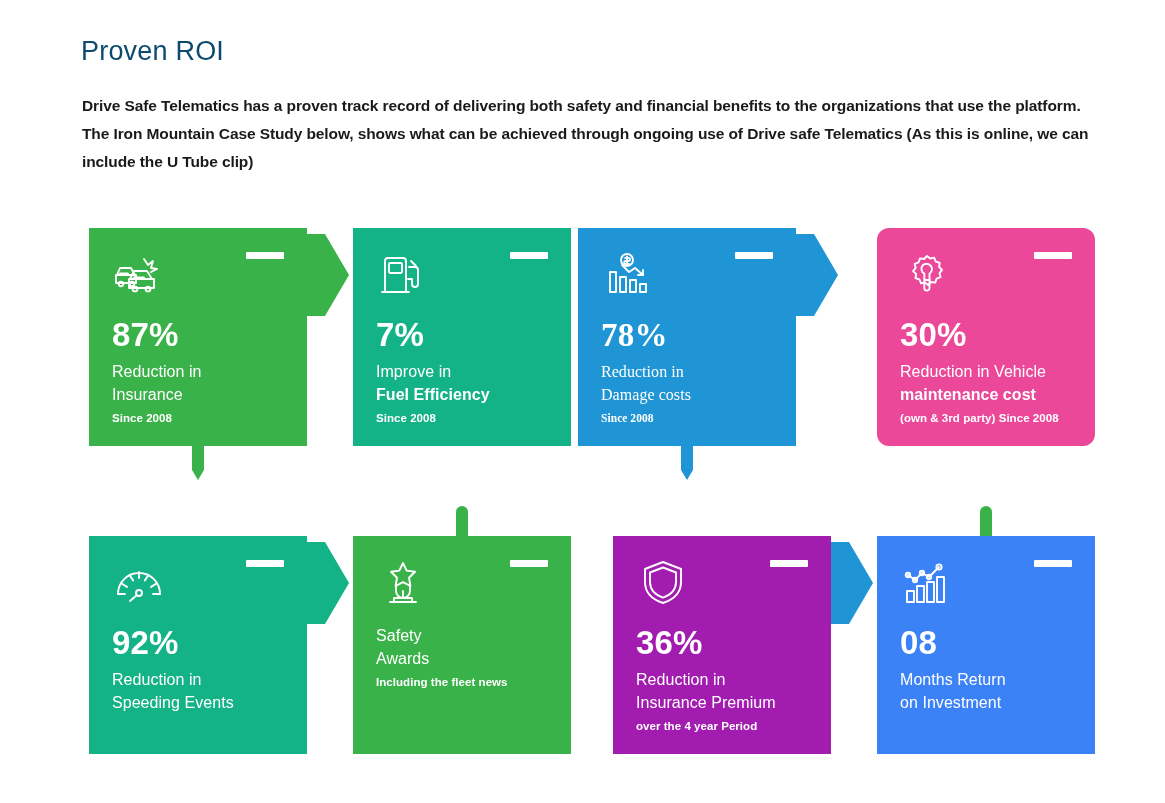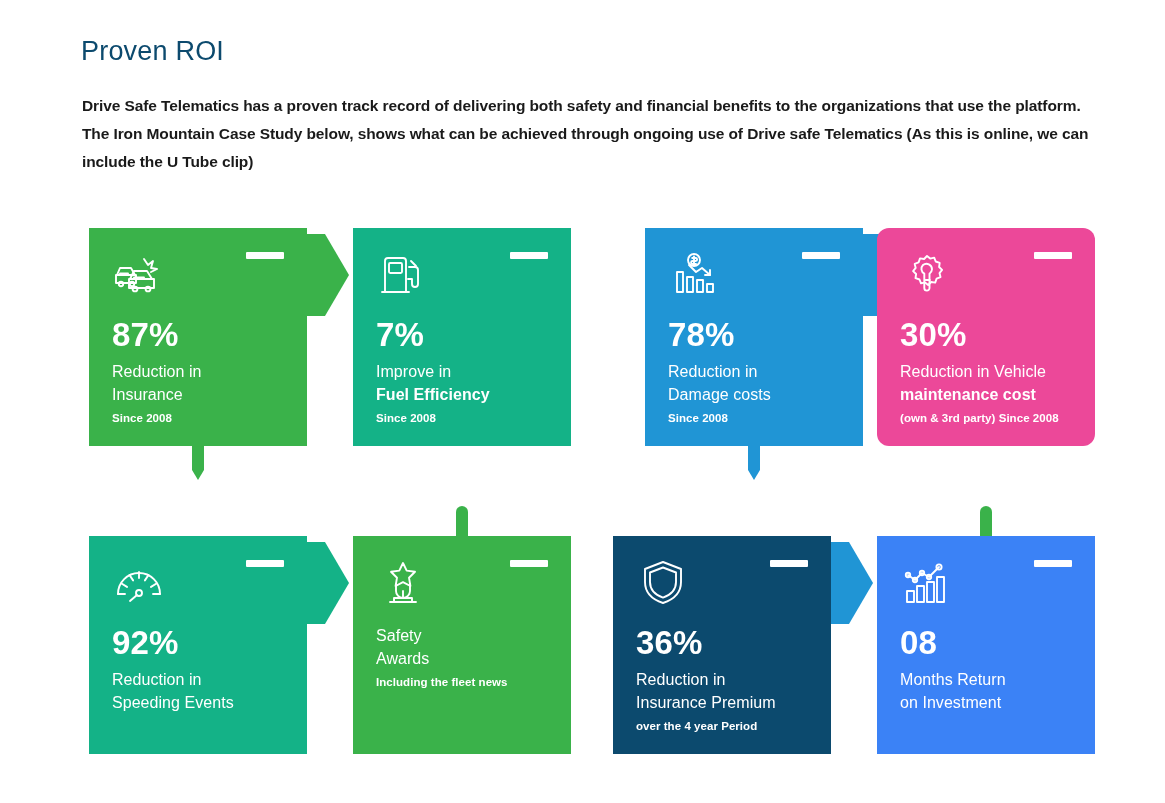--- a/index.html
+++ b/index.html
@@ -214,21 +214,21 @@
           </div>
           <div class="dash"></div>
           <div class="card-text">
             <div class="stat">7%</div>
             <div class="desc">Improve in</div>
             <div class="desc" style="font-weight: bold;">Fuel Efficiency</div>
             <div class="note">Since 2008</div>
           </div>
         </div>
       </div>
-      <div class="card" style="left: 637px; top: 228px;">
+      <div class="card" style="left: 570px; top: 228px; font-family: Liberation Serif, serif;">
         <div class="arrow">
           <svg viewBox="0 0 42 82" preserveAspectRatio="none">
             <path d="M0 0 L18 0 L42 41 L18 82 L0 82 Z" fill="#2095d5"></path>
           </svg>
         </div>
         <div class="stem-down">
           <svg viewBox="0 0 12 34" preserveAspectRatio="none">
             <path d="M0 0 H12 V24 L6 34 L0 24 Z" fill="#2095d5"></path>
           </svg>
         </div>
@@ -321,21 +321,21 @@
             <div class="note">Including the fleet news</div>
           </div>
         </div>
       </div>
       <div class="card" style="left: 605px; top: 536px;">
         <div class="arrow">
           <svg viewBox="0 0 42 82" preserveAspectRatio="none">
             <path d="M0 0 L18 0 L42 41 L18 82 L0 82 Z" fill="#2095d5"></path>
           </svg>
         </div>
-        <div class="body" style="background: #0c4a6e; text-decoration: underline;">
+        <div class="body" style="background: #a21caf; text-decoration: underline;">
           <div class="card-icon">
             <svg viewBox="0 0 52 52" fill="none" stroke="#ffffff" stroke-width="1.9" stroke-linecap="round" stroke-linejoin="round">
               <path d="M26 6 l18 7 v13 c0 11-7.6 17.6-18 21 -10.4-3.4-18-10-18-21 V13 z"></path>
               <path d="M26 11.5 l13 5 v9.5 c0 8.2-5.6 13-13 15.6 -7.4-2.6-13-7.4-13-15.6 V16.5 z"></path>
             </svg>
           </div>
           <div class="dash"></div>
           <div class="card-text">
             <div class="stat">36%</div>
             <div class="desc">Reduction in</div>

